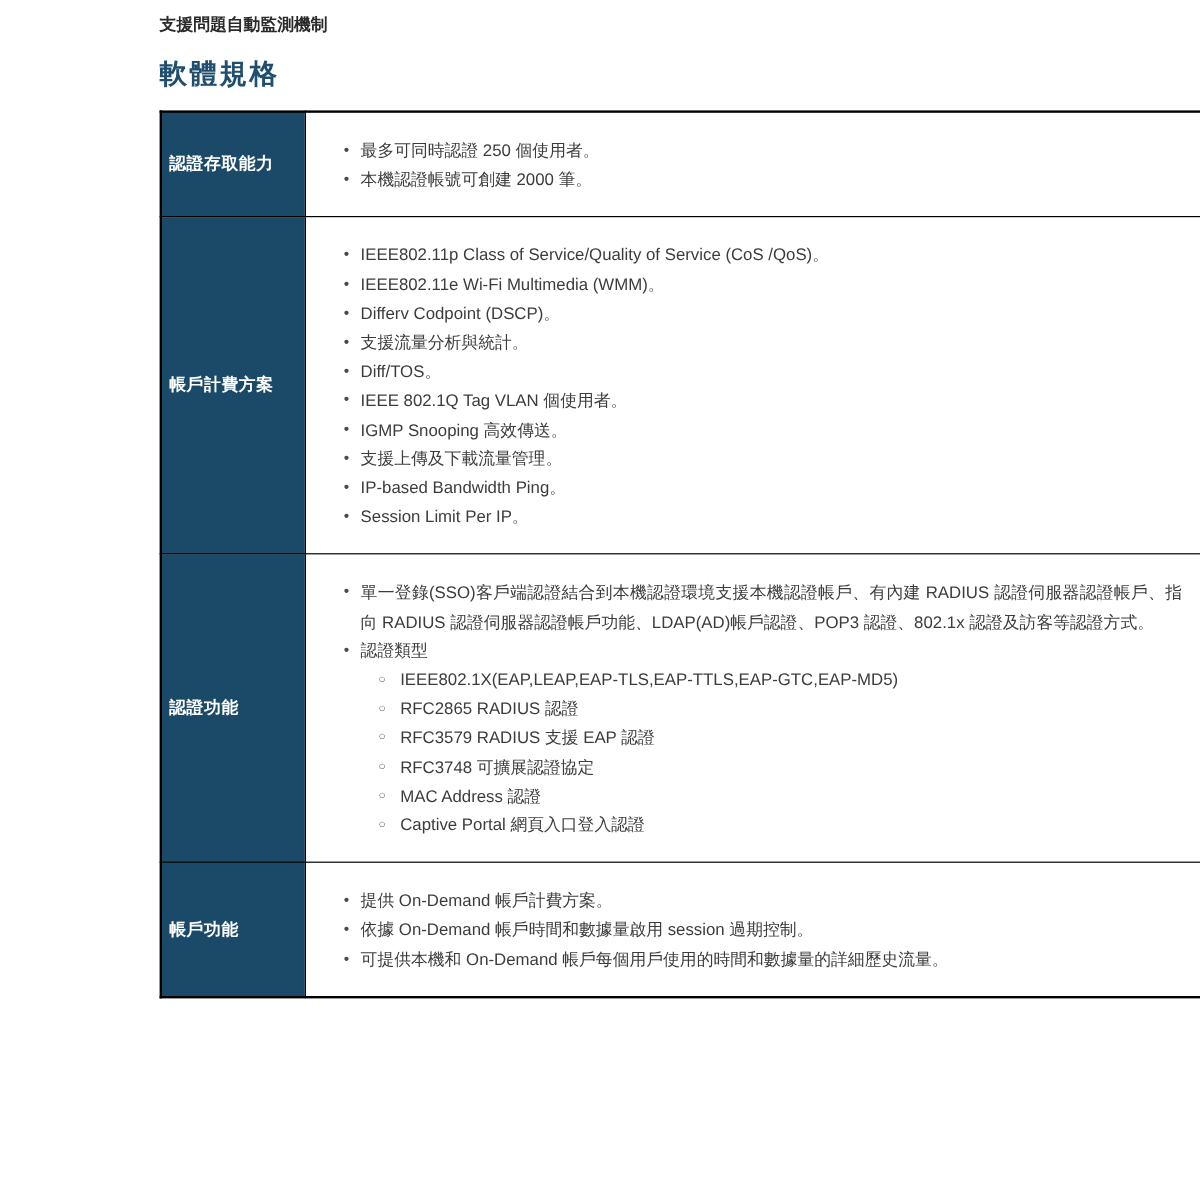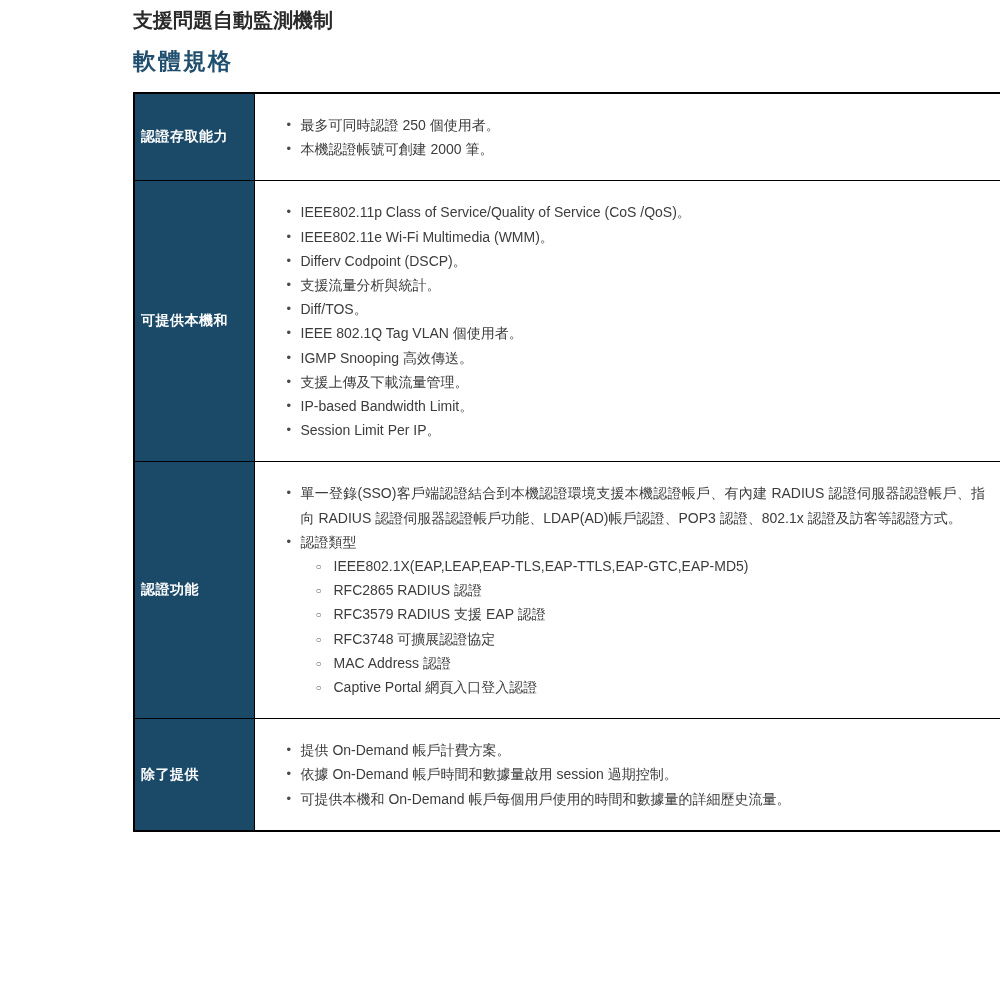--- a/index.html
+++ b/index.html
@@ -15,21 +15,21 @@
   html,body{margin:0;padding:0;}
   body{
     width:1000px;height:1000px;background:#ffffff;
     font-family:"Liberation Sans","DejaVu Sans",sans-serif;
     -webkit-font-smoothing:antialiased;
   }
   .doc{position:absolute;left:133px;top:8px;width:736px;}
 
   .intro-section{margin:0;}
   .intro-heading{
-    margin:0;font-size:20px;line-height:25px;font-weight:bold;
+    margin:0;font-size:14px;line-height:25px;font-weight:bold;
     color:var(--heading-text);
   }
   .intro-paragraph{
     margin:0 0 25px 0;font-size:14.5px;line-height:25px;
     color:var(--body-text);text-align:justify;
   }
 
   .section-title{
     margin:13px 0 16px 0;font-size:23px;line-height:30px;font-weight:bold;
     color:var(--title-color);letter-spacing:2px;
@@ -90,32 +90,32 @@
     <th>認證存取能力</th>
     <td>
       <ul class="spec-items">
               <li class="l1">最多可同時認證 250 個使用者。</li>
               <li class="l1">本機認證帳號可創建 2000 筆。</li>
             </ul>
     </td>
   </tr>
 
   <tr>
-    <th>可提供本機和</th>
+    <th>帳戶計費方案</th>
     <td>
       <ul class="spec-items">
               <li class="l1">IEEE802.11p Class of Service/Quality of Service (CoS /QoS)。</li>
               <li class="l1">IEEE802.11e Wi-Fi Multimedia (WMM)。</li>
               <li class="l1">Differv Codpoint (DSCP)。</li>
               <li class="l1">支援流量分析與統計。</li>
               <li class="l1">Diff/TOS。</li>
               <li class="l1">IEEE 802.1Q Tag VLAN 個使用者。</li>
               <li class="l1">IGMP Snooping 高效傳送。</li>
               <li class="l1">支援上傳及下載流量管理。</li>
-              <li class="l1">IP-based Bandwidth Limit。</li>
+              <li class="l1">IP-based Bandwidth Ping。</li>
               <li class="l1">Session Limit Per IP。</li>
             </ul>
     </td>
   </tr>
 
   <tr>
     <th>認證功能</th>
     <td>
       <ul class="spec-items">
               <li class="l1">單一登錄(SSO)客戶端認證結合到本機認證環境支援本機認證帳戶、有內建 RADIUS 認證伺服器認證帳戶、指向 RADIUS 認證伺服器認證帳戶功能、LDAP(AD)帳戶認證、POP3 認證、802.1x 認證及訪客等認證方式。</li>
@@ -124,21 +124,21 @@
               <li class="l2">RFC2865 RADIUS 認證</li>
               <li class="l2">RFC3579 RADIUS 支援 EAP 認證</li>
               <li class="l2">RFC3748 可擴展認證協定</li>
               <li class="l2">MAC Address 認證</li>
               <li class="l2">Captive Portal 網頁入口登入認證</li>
             </ul>
     </td>
   </tr>
 
   <tr>
-    <th>除了提供</th>
+    <th>帳戶功能</th>
     <td>
       <ul class="spec-items">
               <li class="l1">提供 On-Demand 帳戶計費方案。</li>
               <li class="l1">依據 On-Demand 帳戶時間和數據量啟用 session 過期控制。</li>
               <li class="l1">可提供本機和 On-Demand 帳戶每個用戶使用的時間和數據量的詳細歷史流量。</li>
             </ul>
     </td>
   </tr>
 </tbody>
   </table>

